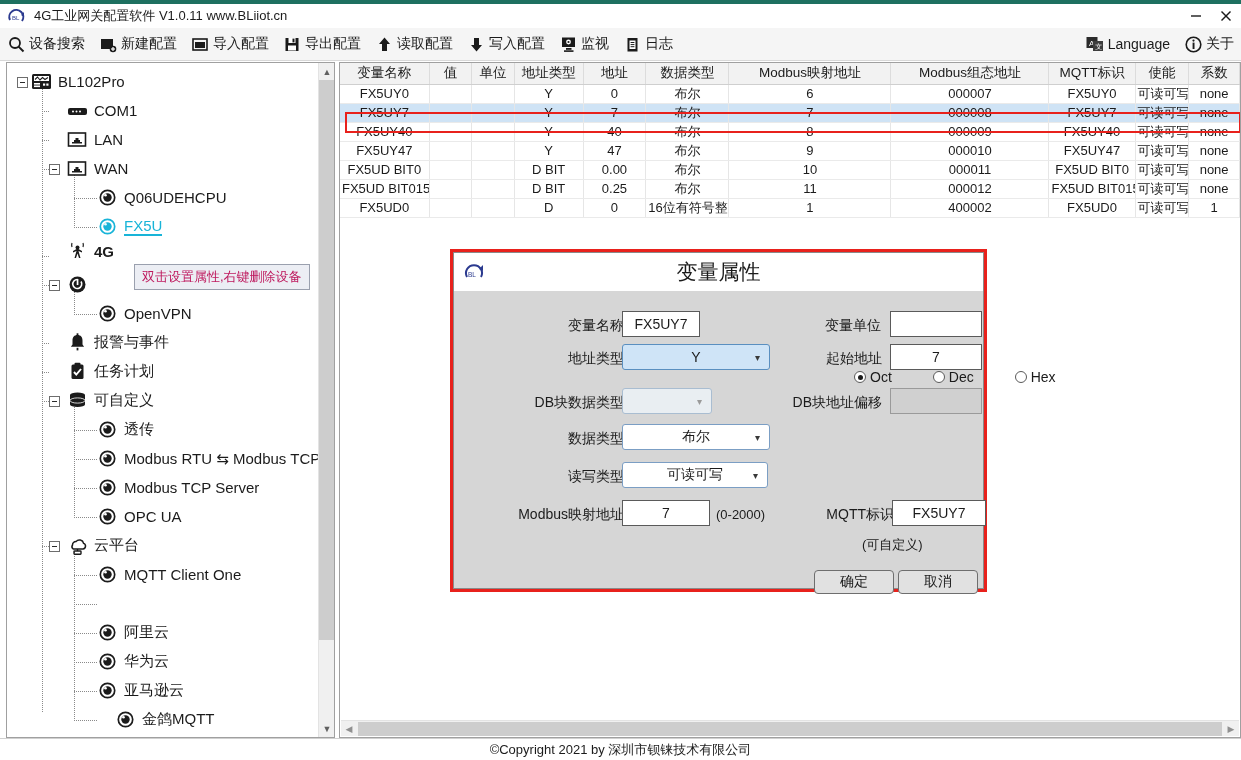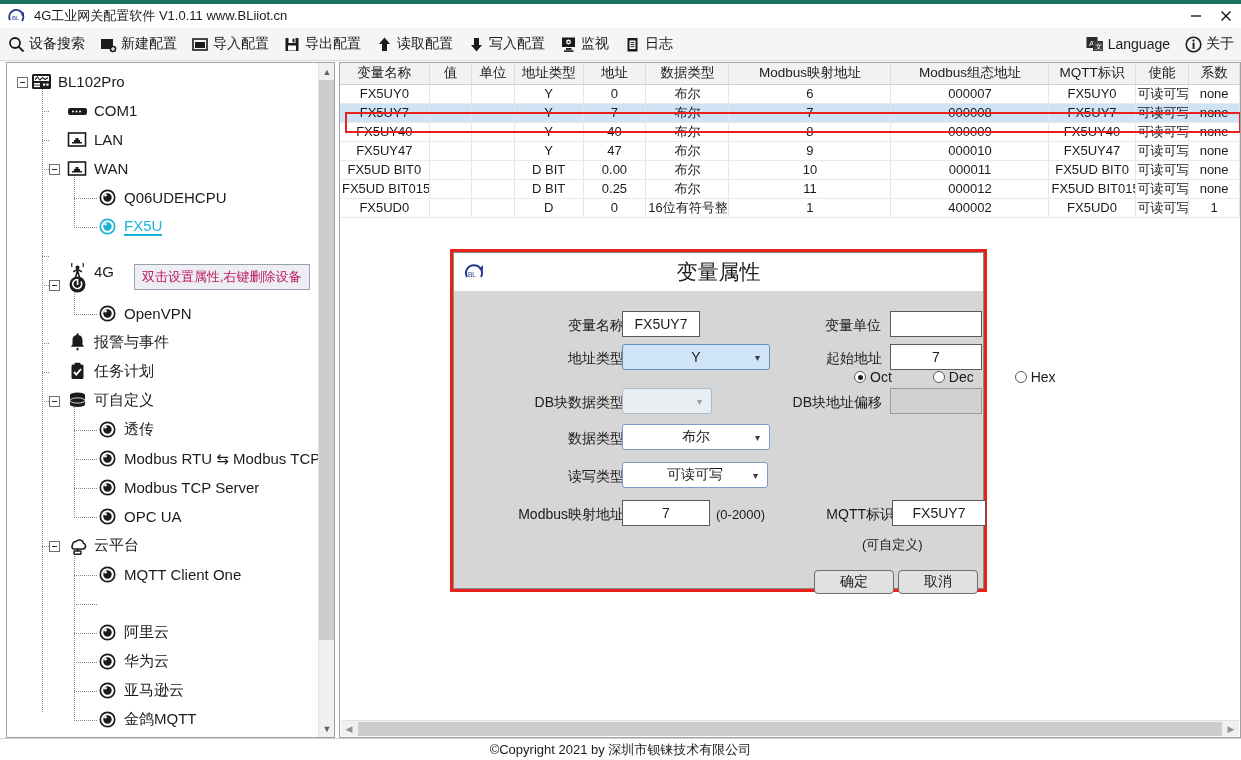--- a/index.html
+++ b/index.html
@@ -416,21 +416,21 @@
           <span class="tico">
             <svg width="17" height="17" viewBox="0 0 17 17">
               <circle cx="8.5" cy="8.5" r="7.2" fill="none" stroke="#18b4d8" stroke-width="1.7"></circle>
               <circle cx="8.5" cy="8.5" r="4.2" fill="#18b4d8"></circle>
               <circle cx="6.5" cy="6.3" r="1.3" fill="#e8fbff"></circle>
             </svg>
           </span>
           <span class="lbl">FX5U</span>
         </div>
         <div class="dline-h" style="left: 35px; top: 193px; width: 7px;"></div>
-        <div class="tnode" style="left: 60px; top: 194px;">
+        <div class="tnode" style="left: 60px; top: 174px; font-weight: bold;">
           <span class="tico">
             <svg width="21" height="19" viewBox="0 0 21 19">
               <circle cx="10.5" cy="5.5" r="2" fill="#1b1b1b"></circle>
               <path d="M6 9 L10.5 6.5 L15 9 L15 10.5 L11.5 9 L13.5 16 L12 16 L10.5 11.5 L9 16 L7.5 16 L9.5 9 L6 10.5 Z" fill="#1b1b1b"></path>
               <path d="M5 5 A6 6 0 0 1 5 1" fill="none" stroke="#1b1b1b" stroke-width="1.2"></path>
               <path d="M16 1 A6 6 0 0 1 16 5" fill="none" stroke="#1b1b1b" stroke-width="1.2"></path>
             </svg>
           </span>
           <span class="lbl">4G</span>
         </div>
@@ -587,21 +587,21 @@
           <span class="tico">
             <svg width="17" height="17" viewBox="0 0 17 17">
               <circle cx="8.5" cy="8.5" r="7.2" fill="none" stroke="#1b1b1b" stroke-width="1.7"></circle>
               <circle cx="8.5" cy="8.5" r="4.2" fill="#1b1b1b"></circle>
               <circle cx="6.5" cy="6.3" r="1.3" fill="#fff"></circle>
             </svg>
           </span>
           <span class="lbl">亚马逊云</span>
         </div>
         <div class="dline-h" style="left: 67px; top: 657px; width: 23px;"></div>
-        <div class="tnode" style="left: 90px; top: 642px; text-align: right;">
+        <div class="tnode" style="left: 108px; top: 642px; text-align: right;">
           <span class="tico">
             <svg width="17" height="17" viewBox="0 0 17 17">
               <circle cx="8.5" cy="8.5" r="7.2" fill="none" stroke="#1b1b1b" stroke-width="1.7"></circle>
               <circle cx="8.5" cy="8.5" r="4.2" fill="#1b1b1b"></circle>
               <circle cx="6.5" cy="6.3" r="1.3" fill="#fff"></circle>
             </svg>
           </span>
           <span class="lbl">金鸽MQTT</span>
         </div>
       </div>

